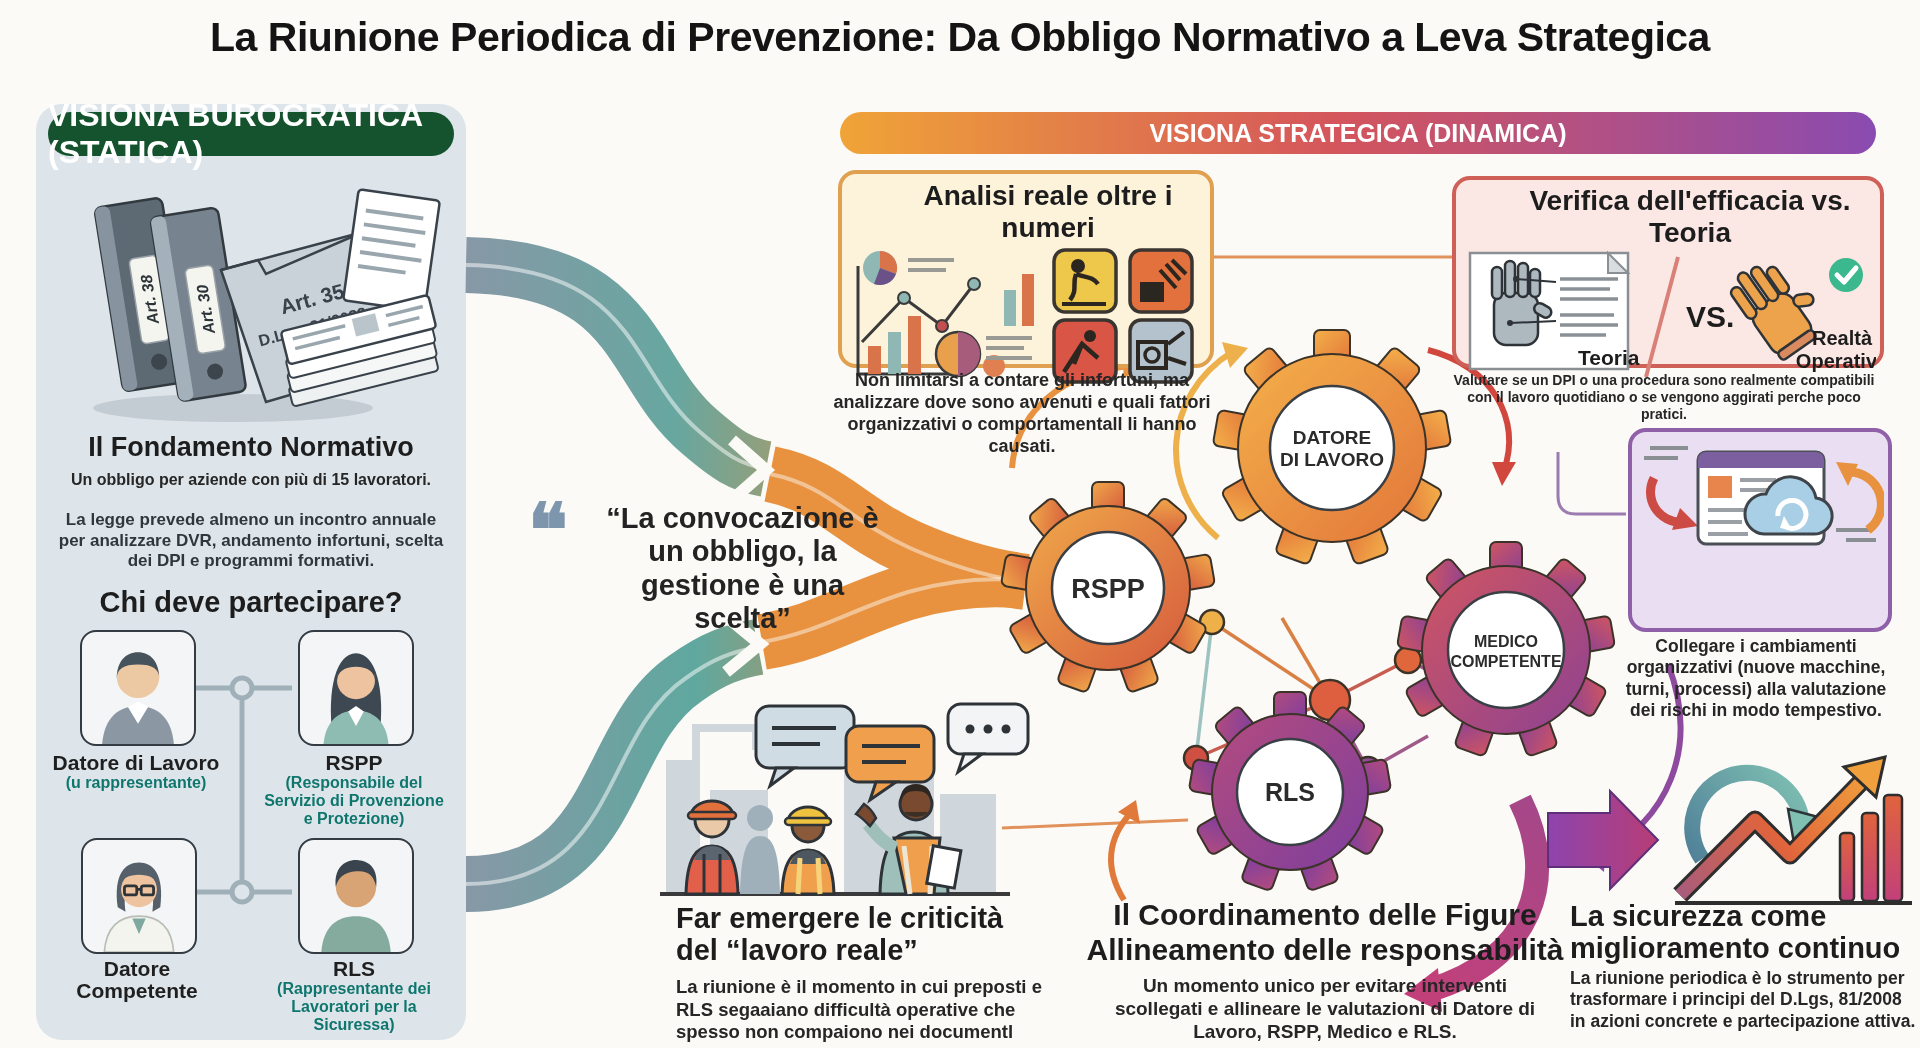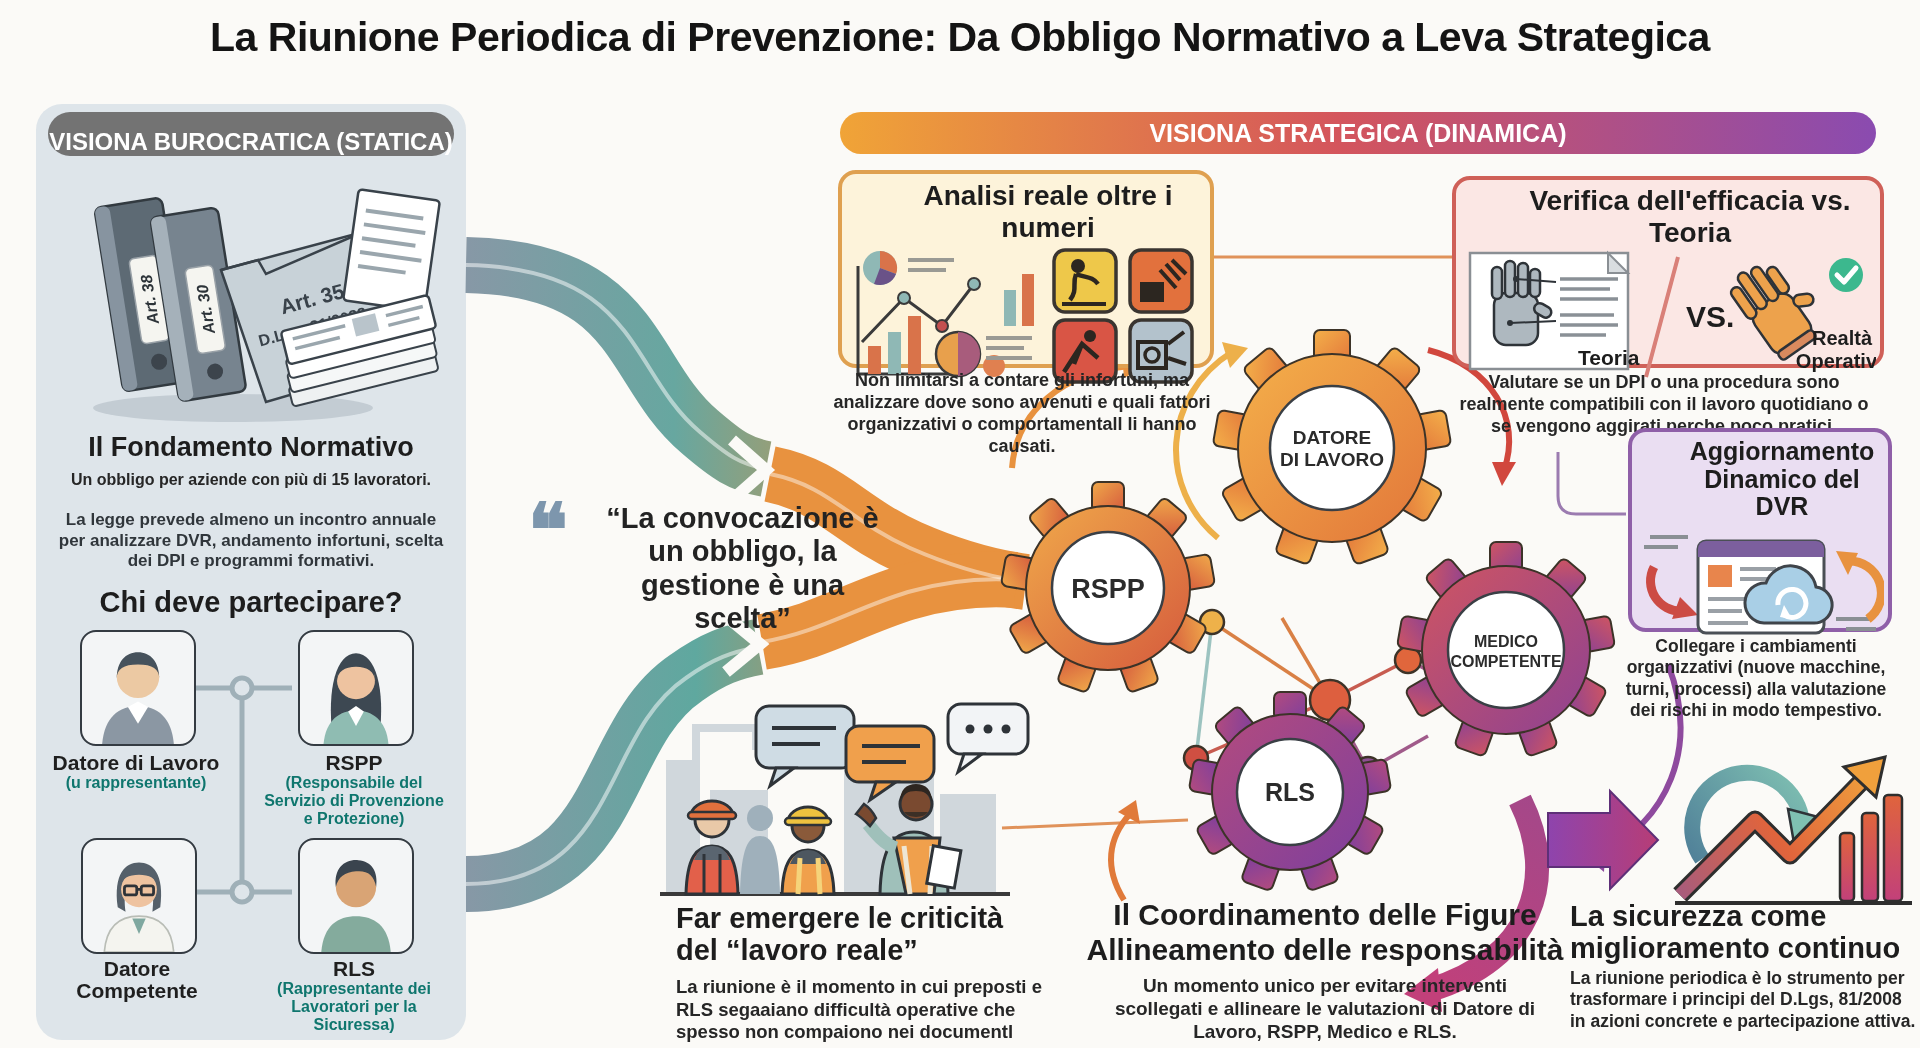--- a/index.html
+++ b/index.html
@@ -186,21 +186,21 @@
       <polygon points="1492,462 1516,462 1502,486" fill="#d1473d"></polygon>
       <path d="M1668 664 C1700 748 1668 822 1596 856" stroke="#8e4a9e" stroke-width="6"></path>
       <polygon points="1606,842 1580,852 1604,872" fill="#8e4a9e"></polygon>
       <path d="M1124 900 C1104 868 1108 838 1130 814" stroke="#e07a3a" stroke-width="6"></path>
       <polygon points="1118,812 1136,800 1140,824" fill="#e07a3a"></polygon>
       <path d="M1520 800 C1560 880 1530 960 1430 990" stroke="url(#gSwoosh)" stroke-width="24"></path>
       <polygon points="1442,1012 1404,994 1438,968" fill="#c2407a"></polygon>
     </g>
   </svg>
 
-  <div class="abs pill" style="left:48px;top:112px;width:406px;height:44px;background:#737373;font-size:24px;align-items:flex-end;">
+  <div class="abs pill" style="left:48px;top:112px;width:406px;height:44px;background:#14532d;font-size:32px;">
     <span>VISIONA BUROCRATICA (STATICA)</span>
   </div>
 
   <svg class="abs" style="left:58px;top:164px;" width="394" height="262" viewBox="0 0 394 262">
     <ellipse cx="175" cy="244" rx="140" ry="14" fill="#c3ccd3"></ellipse>
     <g transform="rotate(-9 95 140)">
       <rect x="52" y="36" width="68" height="186" rx="7" fill="#5d6a74" stroke="#323a40" stroke-width="2.5"></rect>
       <rect x="52" y="36" width="15" height="186" rx="6" fill="#8794a0"></rect>
       <rect x="78" y="92" width="28" height="86" rx="5" fill="#f5f5f0" stroke="#9aa2a8" stroke-width="1.5"></rect>
       <text transform="rotate(-90 92 135)" x="92" y="141" text-anchor="middle" font-size="16" font-style="italic" font-weight="700" fill="#2c3338">Art. 38</text>
@@ -410,27 +410,23 @@
         <rect x="335" y="22" width="11" height="30" rx="5.5"></rect>
         <rect x="340" y="62" width="20" height="12" rx="6" transform="rotate(28 350 68)"></rect>
         <rect x="298" y="96" width="42" height="10" rx="4" fill="#d98a5e"></rect>
       </g>
       <circle cx="386" cy="26" r="17" fill="#3cb88e"></circle>
       <path d="M377 26 L384 33 L396 19" stroke="#ffffff" stroke-width="5" fill="none" stroke-linecap="round" stroke-linejoin="round"></path>
       <text x="382" y="96" text-anchor="middle" font-size="20" font-weight="700" fill="#1d1d1d">Realtà</text>
       <text x="382" y="119" text-anchor="middle" font-size="20" font-weight="700" fill="#1d1d1d">Operativa</text>
     </svg>
   </div>
-  <div class="abs cap c" style="left:1452px;top:372px;width:424px;font-size:18px;">Valutare se un DPI o una procedura sono realmente compatibili con il lavoro quotidiano o se vengono aggirati perche poco pratici.</div>
+  <div class="abs cap c" style="left:1452px;top:372px;width:424px;font-size:14px;">Valutare se un DPI o una procedura sono realmente compatibili con il lavoro quotidiano o se vengono aggirati perche poco pratici.</div>
 
   <div class="abs" style="left:1628px;top:428px;width:256px;height:196px;background:#eadef2;border:4px solid #8f5fa8;border-radius:18px;">
-    <div class="boxttl" style="margin-top:6px;font-size:25px;line-height:1.1;">
-      <div>Aggiornamento</div>
-      <div>Dinamico del DVR</div>
-    </div>
     <svg width="248" height="118" viewBox="0 0 248 118" style="display:block;margin:2px auto 0;">
       <g stroke="#8a8f94" stroke-width="4">
         <line x1="14" y1="14" x2="52" y2="14"></line>
           <line x1="8" y1="24" x2="42" y2="24"></line>
         <line x1="200" y1="96" x2="236" y2="96"></line>
           <line x1="210" y1="106" x2="240" y2="106"></line>
       </g>
       <path d="M18 44 A30 30 0 0 0 46 88" stroke="#cc4b44" stroke-width="9" fill="none"></path>
       <polygon points="36,96 62,92 44,74" fill="#cc4b44"></polygon>
       <path d="M232 96 A32 32 0 0 0 212 38" stroke="#e8923f" stroke-width="9" fill="none"></path>

